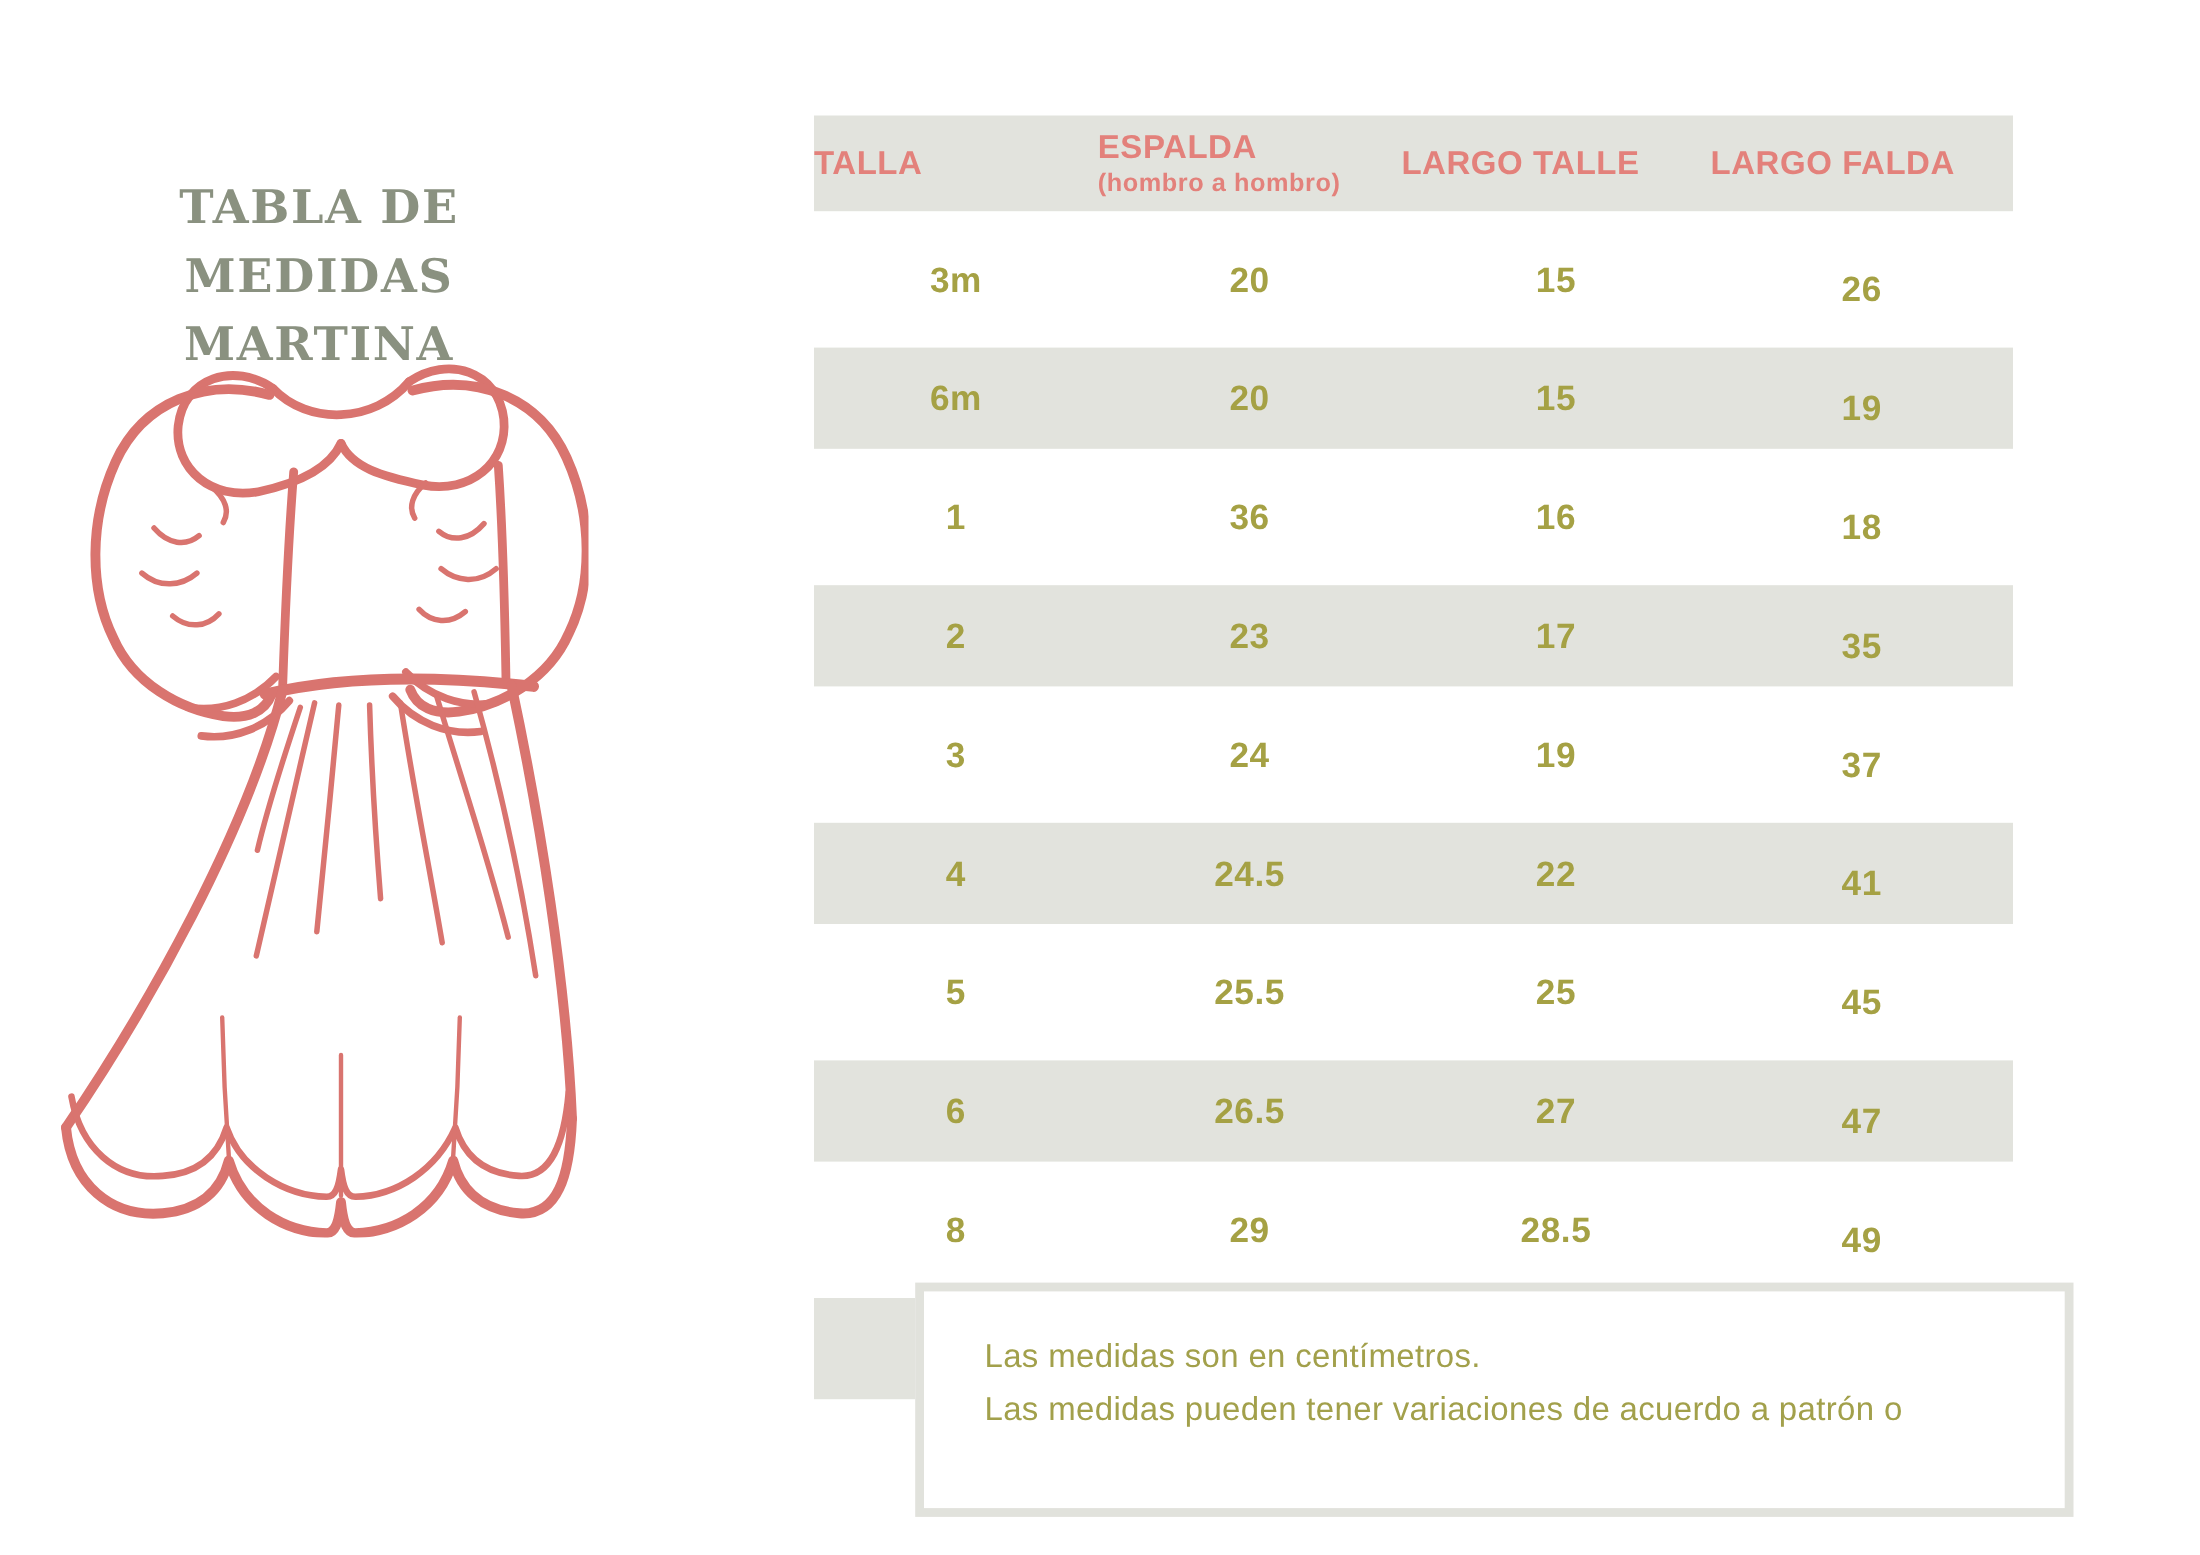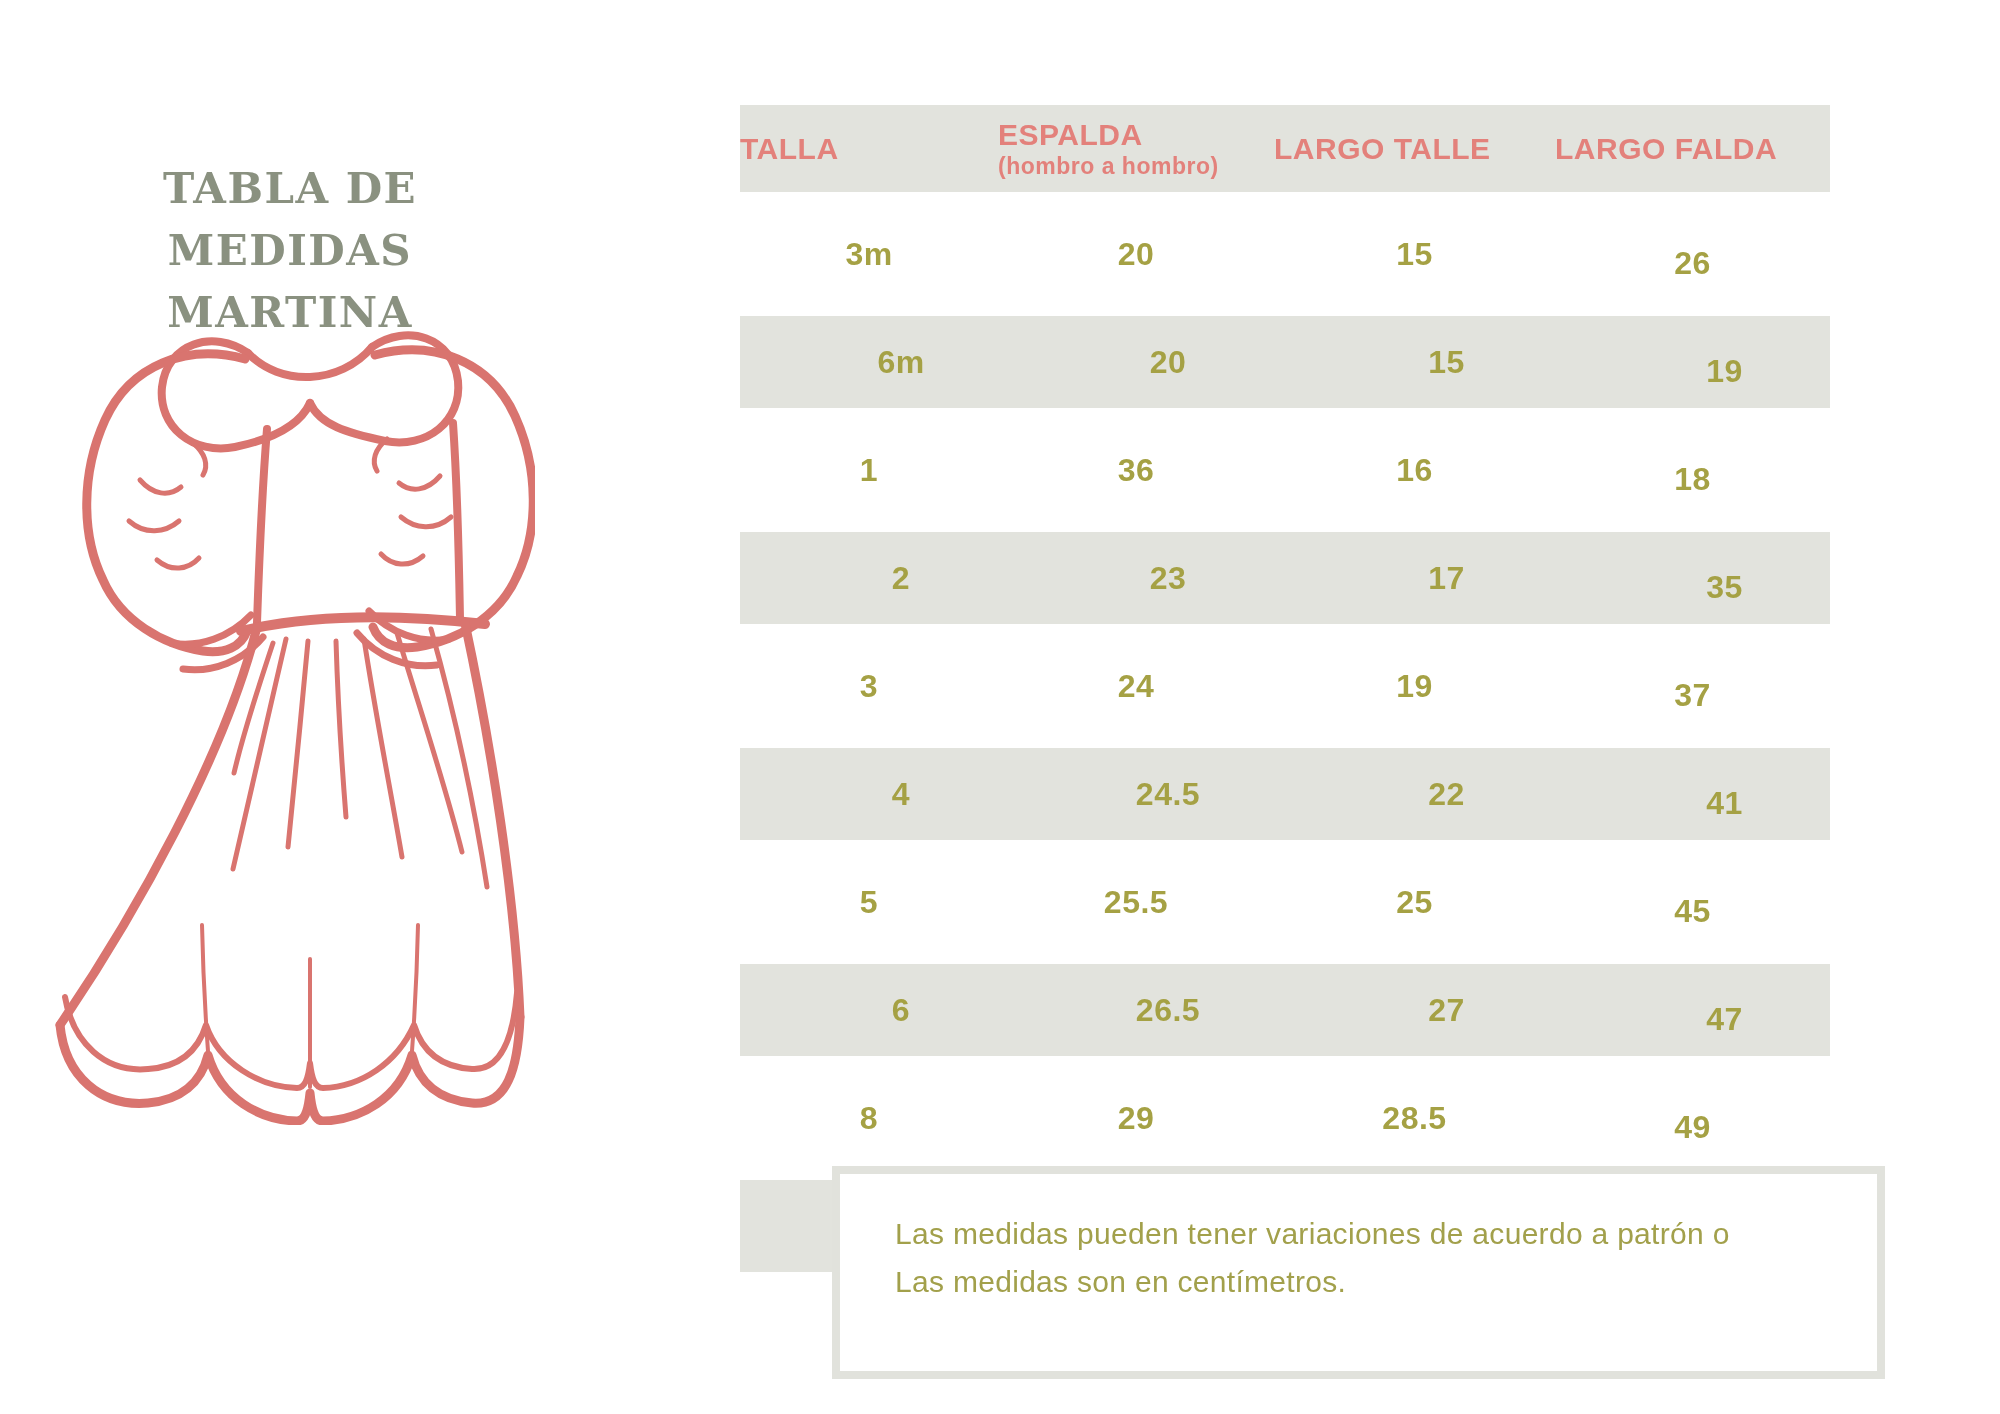--- a/index.html
+++ b/index.html
@@ -22,21 +22,21 @@
   
   .size-table{position:absolute;left:740px;top:105px;width:1090px;}
   .thead,.trow{display:grid;grid-template-columns:258px 276px 281px 275px;}
   .thead{height:87px;background:var(--stripe);align-items:center;}
   .hcell{
     color:var(--coral);font-weight:bold;font-size:30px;
     letter-spacing:0.5px;line-height:1.05;
   }
   .hsub{display:block;font-size:23px;font-weight:bold;margin-top:3px;}
   .trow{height:92px;align-items:center;margin-top:16px;}
-  .trow.alt{background:var(--stripe);padding-left:32px;}
+  .trow.alt{background:var(--stripe);}
   .tcell{
     text-align:center;color:var(--olive);font-weight:bold;font-size:32px;
     letter-spacing:0.5px;
   }
   .tcell.col3{transform:translateY(9px);}
   
   .note-box{
     position:absolute;left:832px;top:1166px;width:1053px;height:213px;
     box-sizing:border-box;border:8px solid var(--note-border);background:#fff;
     padding:36px 40px 0 55px;
@@ -180,15 +180,15 @@
       <div class="trow alt">
         <div class="tcell col0">10</div>
         <div class="tcell col1">31</div>
         <div class="tcell col2">31</div>
         <div class="tcell col3">56</div>
       </div>
     </div>
 </div>
 
 <div class="note-box">
+  <div class="note-line">Las medidas son en centímetros.</div>
   <div class="note-line">Las medidas pueden tener variaciones de acuerdo a patrón o</div>
-  <div class="note-line">Las medidas son en centímetros.</div>
 </div>
 
 </body></html>

